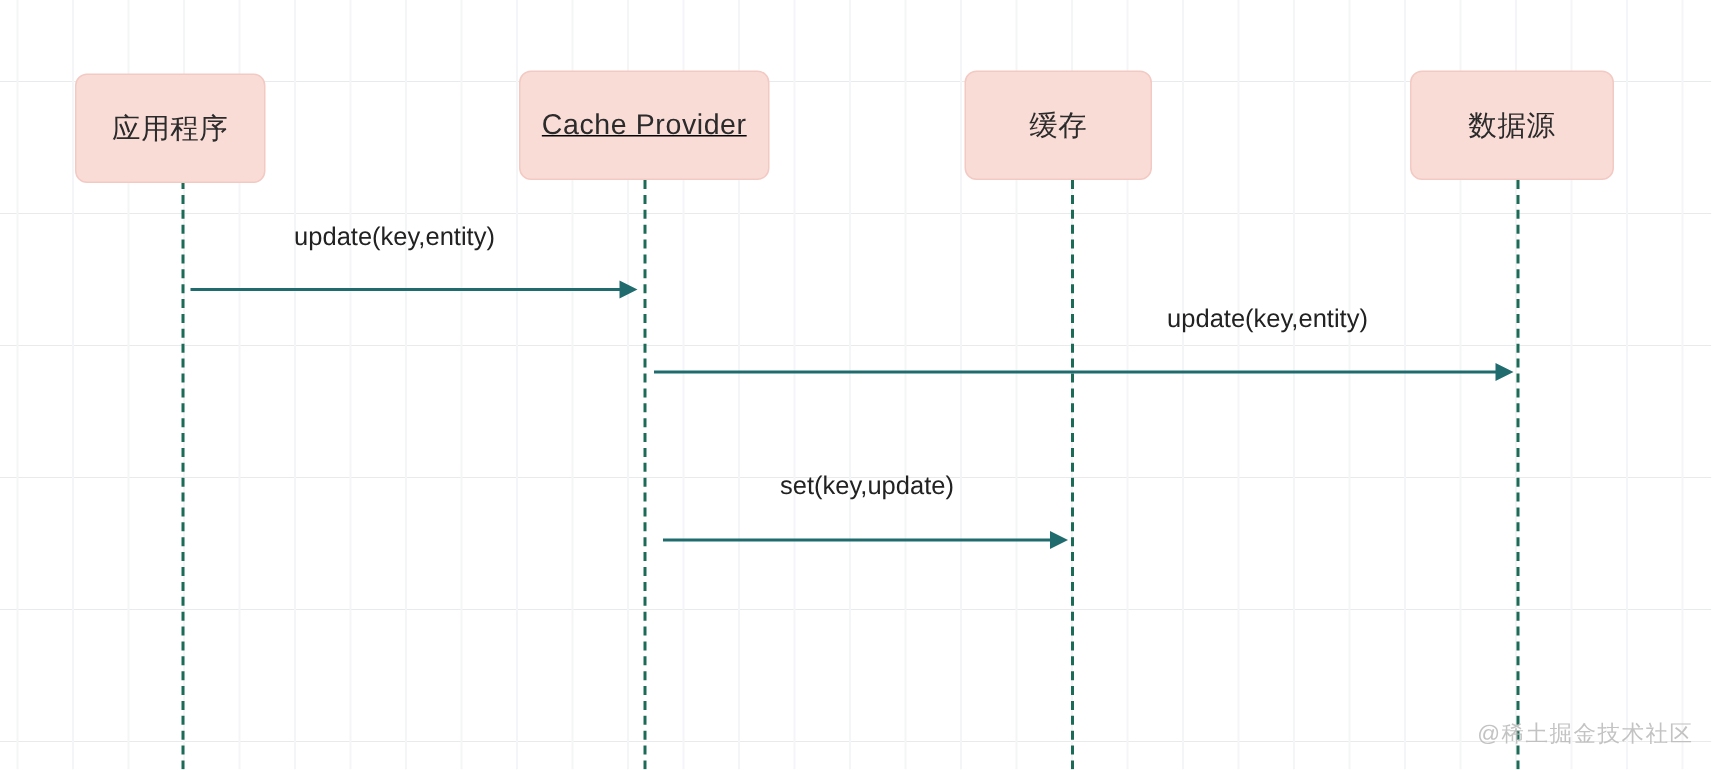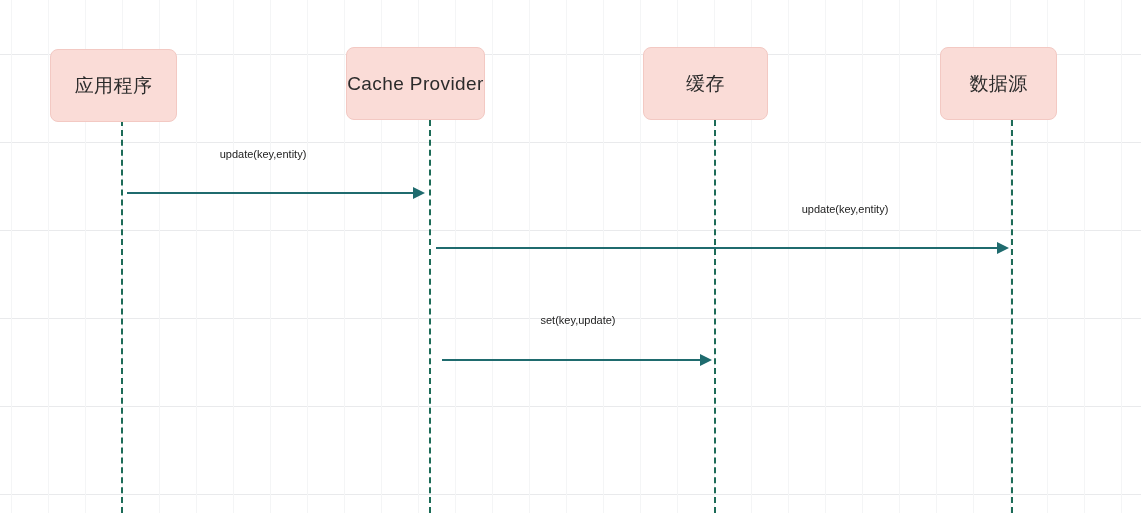--- a/index.html
+++ b/index.html
@@ -74,21 +74,21 @@
   .msg-head {
     position: absolute;
     width: 0;
     height: 0;
     border-top: 6px solid transparent;
     border-bottom: 6px solid transparent;
     border-left: 12px solid #1f6b6e;
   }
   .msg-label {
     position: absolute;
-    font-size: 11px;
+    font-size: 17px;
     color: #222222;
     white-space: nowrap;
     transform: translateX(-50%);
   }
   
   #watermark {
     position: absolute;
     right: 12px;
     bottom: 14px;
     font-size: 15px;
@@ -109,36 +109,37 @@
   <div id="lifelines">
       <div class="lifeline" style="left: 121px;"></div>
       <div class="lifeline" style="left: 429px;"></div>
       <div class="lifeline" style="left: 714px;"></div>
       <div class="lifeline" style="left: 1011px;"></div>
     </div>
   <div id="participants">
       <div class="participant-box" style="left: 50px; width: 127px; top: 49px;">
         <span class="participant-label">应用程序</span>
       </div>
-      <div class="participant-box" style="left: 346px; width: 139px; top: 47px;">
+      <div class="participant-box" style="left: 346px; width: 167px; top: 47px; text-decoration: underline;">
         <span class="participant-label">Cache Provider</span>
       </div>
       <div class="participant-box" style="left: 643px; width: 125px; top: 47px;">
         <span class="participant-label">缓存</span>
       </div>
-      <div class="participant-box" style="left: 940px; width: 117px; top: 47px;">
+      <div class="participant-box" style="left: 940px; width: 136px; top: 47px;">
         <span class="participant-label">数据源</span>
       </div>
     </div>
   <div id="messages">
       <div class="msg-line" style="left: 127px; top: 192px; width: 288px;"></div>
       <div class="msg-head" style="left: 413px; top: 187px;"></div>
       <div class="msg-label" style="left: 263px; top: 148px;">update(key,entity)</div>
       <div class="msg-line" style="left: 436px; top: 247px; width: 563px;"></div>
       <div class="msg-head" style="left: 997px; top: 242px;"></div>
       <div class="msg-label" style="left: 845px; top: 203px;">update(key,entity)</div>
       <div class="msg-line" style="left: 442px; top: 359px; width: 260px;"></div>
       <div class="msg-head" style="left: 700px; top: 354px;"></div>
       <div class="msg-label" style="left: 578px; top: 314px;">set(key,update)</div>
     </div>
 
+  <div id="watermark">@稀土掘金技术社区</div>
 
 </div>
 
 </body></html>

